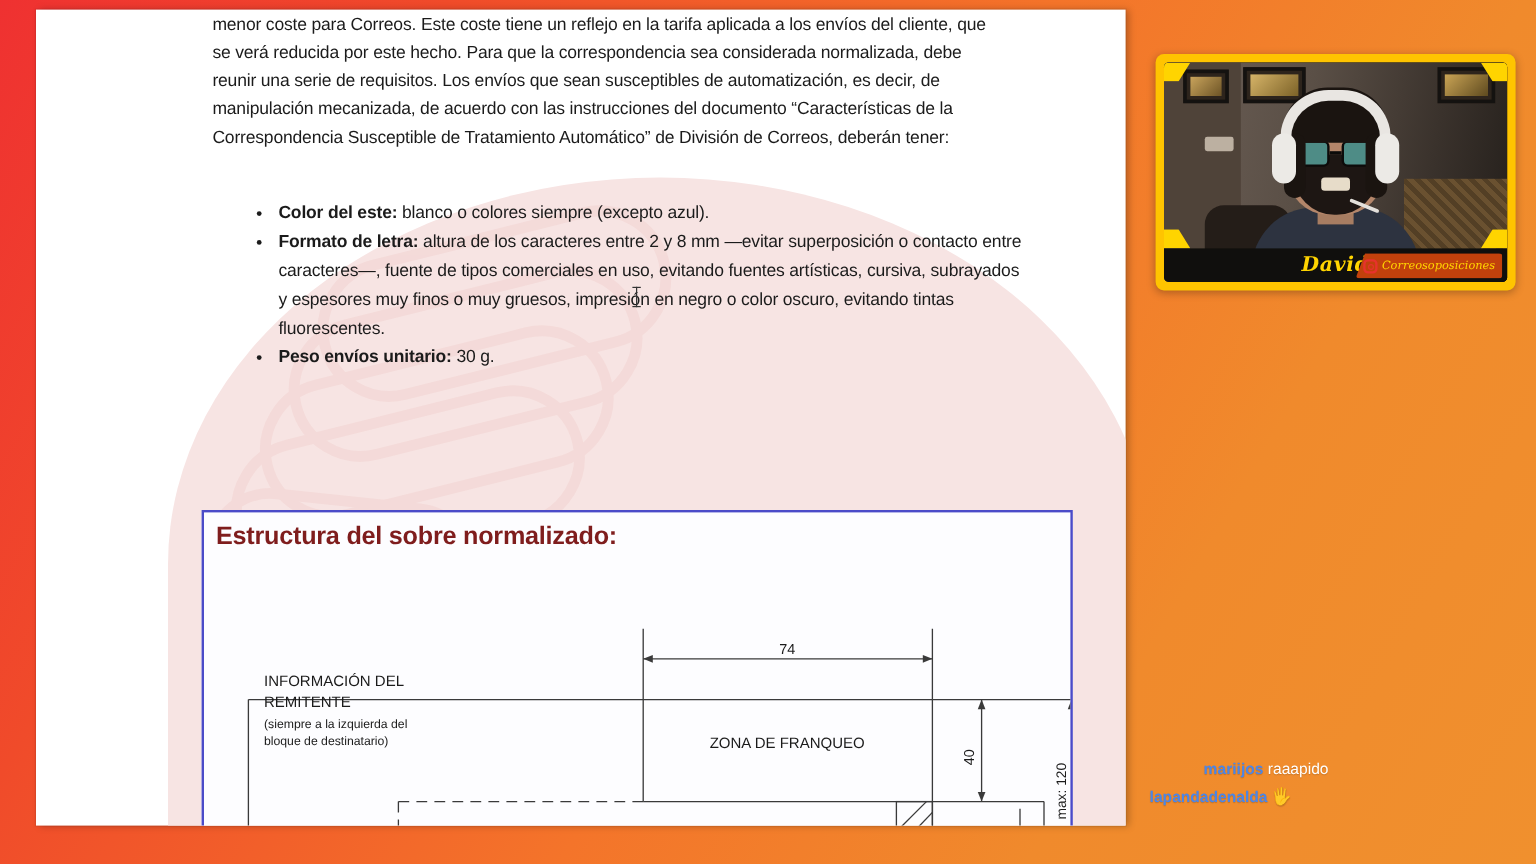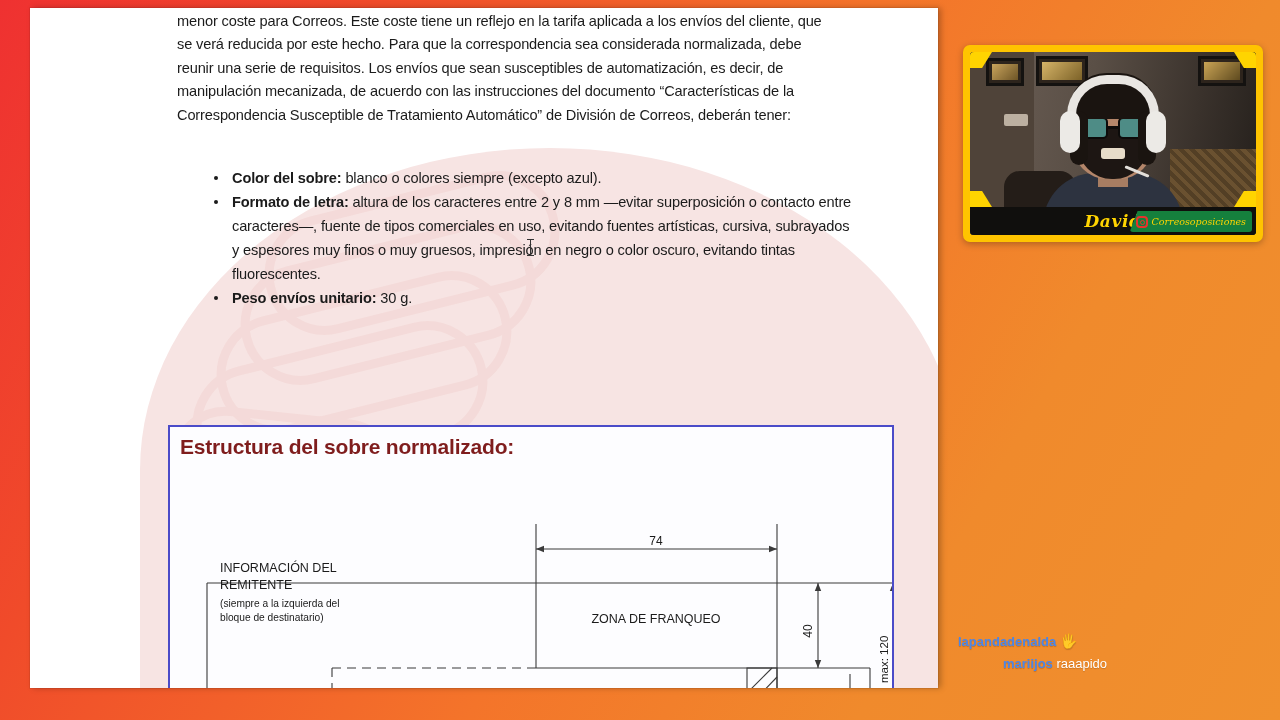--- a/index.html
+++ b/index.html
@@ -139,21 +139,21 @@
         background:#e3e0db; border-radius:2px; transform:rotate(22deg);}
 
   #webcam-namebar{
     position:absolute; left:0; right:0; bottom:0; height:28px; background:#100f0d;
     display:flex; align-items:center; justify-content:center;
   }
   #webcam-name{ font-family:"DejaVu Serif",serif; font-style:italic; font-weight:bold;
     font-size:17px; color:#ffd400; letter-spacing:.6px; }
   #ig-badge{
     position:absolute; right:4px; bottom:3px; height:21px; display:flex; align-items:center;
-    gap:4px; background:#15803d; border-radius:3px; padding:0 6px;
+    gap:4px; background:#c2410c; border-radius:3px; padding:0 6px;
     clip-path:polygon(8px 0,100% 0,100% 100%,0 100%);
   }
   #ig-icon{ width:12px; height:12px; border:2px solid #e6322c; border-radius:4px; position:relative;}
   #ig-icon::after{ content:""; position:absolute; left:2.2px; top:2.2px; width:3.6px; height:3.6px;
      border:1.6px solid #e6322c; border-radius:50%;}
   #ig-handle{ font-family:"DejaVu Serif",serif; font-style:italic; font-size:9.5px; color:#ffd400;}
 
   
   #chat-overlay{ position:absolute; left:958px; top:630px; width:300px; }
   .chat-line{ font-size:13px; font-weight:bold; line-height:22px; white-space:nowrap;
@@ -177,21 +177,21 @@
       <div class="finger" style="left:78px;  top:80px;  width:300px; height:120px; transform:rotate(-14deg);"></div>
       <div class="finger" style="left:102px; top:30px;  width:300px; height:120px; transform:rotate(-14deg);"></div>
       <div class="finger" style="left:10px;  top:250px; width:230px; height:110px; transform:rotate(6deg);"></div>
     </div>
 
     <div class="doc-body">
       <p class="para">menor coste para Correos. Este coste tiene un reflejo en la tarifa aplicada a los envíos del cliente, que se verá reducida por este hecho. Para que la correspondencia sea considerada normalizada, debe reunir una serie de requisitos. Los envíos que sean susceptibles de automatización, es decir, de manipulación mecanizada, de acuerdo con las instrucciones del documento “Características de la Correspondencia Susceptible de Tratamiento Automático” de División de Correos, deberán tener:</p>
 
       <ul class="reqs">
         <li>
-          <b>Color del sobre:</b><span> blanco o colores siempre (excepto azul).</span>
+          <b>Color del este:</b><span> blanco o colores siempre (excepto azul).</span>
         </li>
         <li>
           <b>Formato de letra:</b><span> altura de los caracteres entre 2 y 8 mm —evitar superposición o contacto entre caracteres—, fuente de tipos comerciales en uso, evitando fuentes artísticas, cursiva, subrayados y espesores muy finos o muy gruesos, impresión en negro o color oscuro, evitando tintas fluorescentes.</span>
         </li>
         <li>
           <b>Peso envíos unitario:</b><span> 30 g.</span>
         </li>
       </ul>
 
       <div id="text-caret"></div>
@@ -301,21 +301,21 @@
       <span id="webcam-name">David</span>
       <div id="ig-badge">
         <span id="ig-icon"></span>
         <span id="ig-handle">Correosoposiciones</span>
       </div>
     </div>
   </div>
 </div>
 
 <div id="chat-overlay">
+  <div class="chat-line" id="chat-line-2">
+    <span class="chat-user">mariijos</span>
+    <span class="chat-msg">raaapido</span>
+  </div>
   <div class="chat-line" id="chat-line-1">
     <span class="chat-user">lapandadenalda</span>
     <span class="emoji">🖐</span>
   </div>
-  <div class="chat-line" id="chat-line-2">
-    <span class="chat-user">mariijos</span>
-    <span class="chat-msg">raaapido</span>
-  </div>
 </div>
 
 </body></html>

